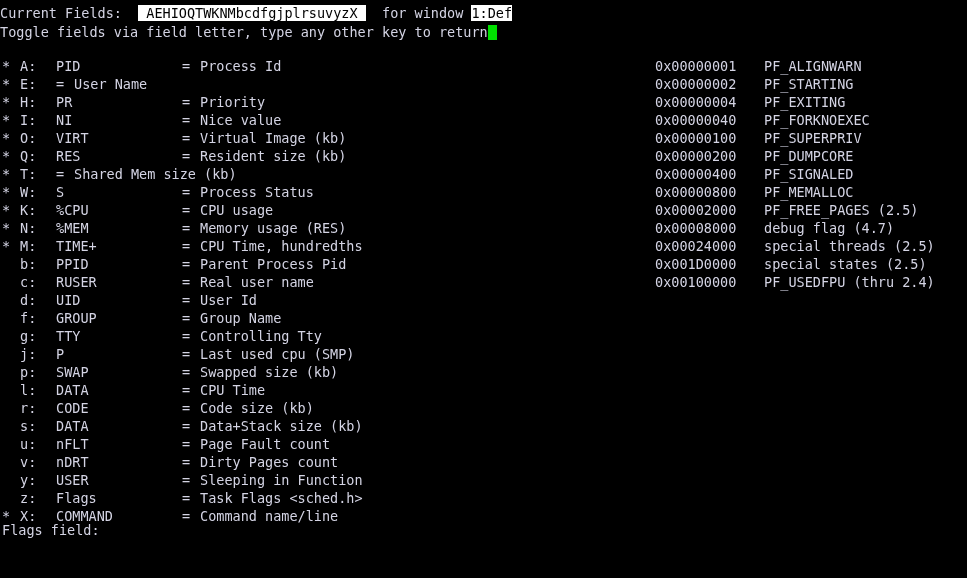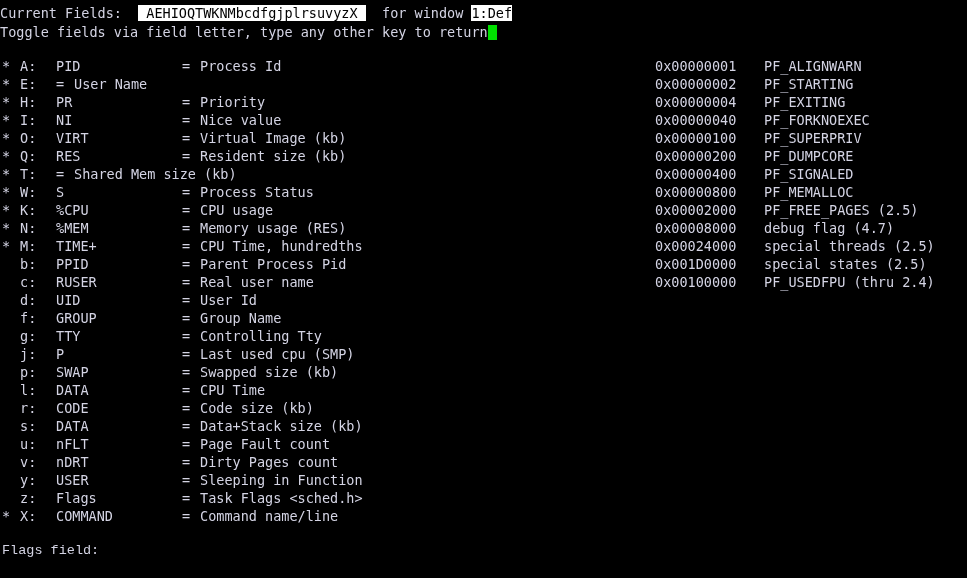--- a/index.html
+++ b/index.html
@@ -110,23 +110,22 @@
   }
   .fl-name {
     display: inline-block;
     white-space: pre;
   }
 
   
   .footer {
     position: absolute;
     left: 2px;
-    top: 542px;
+    top: 521px;
     white-space: pre;
-    font-family: Liberation Mono, monospace;
   }
 </style>
 </head>
 <body>
 
 <div class="screen">
 
   <div class="header">
     <div class="hdr-line"><span class="seg">Current Fields:  </span><span class="seg inv"> AEHIOQTWKNMbcdfgjplrsuvyzX </span><span class="seg">  for window </span><span class="seg inv">1:Def</span></div>
     <div class="hdr-line"><span class="seg">Toggle fields via field letter, type any other key to return</span><span class="cursor"></span></div>

